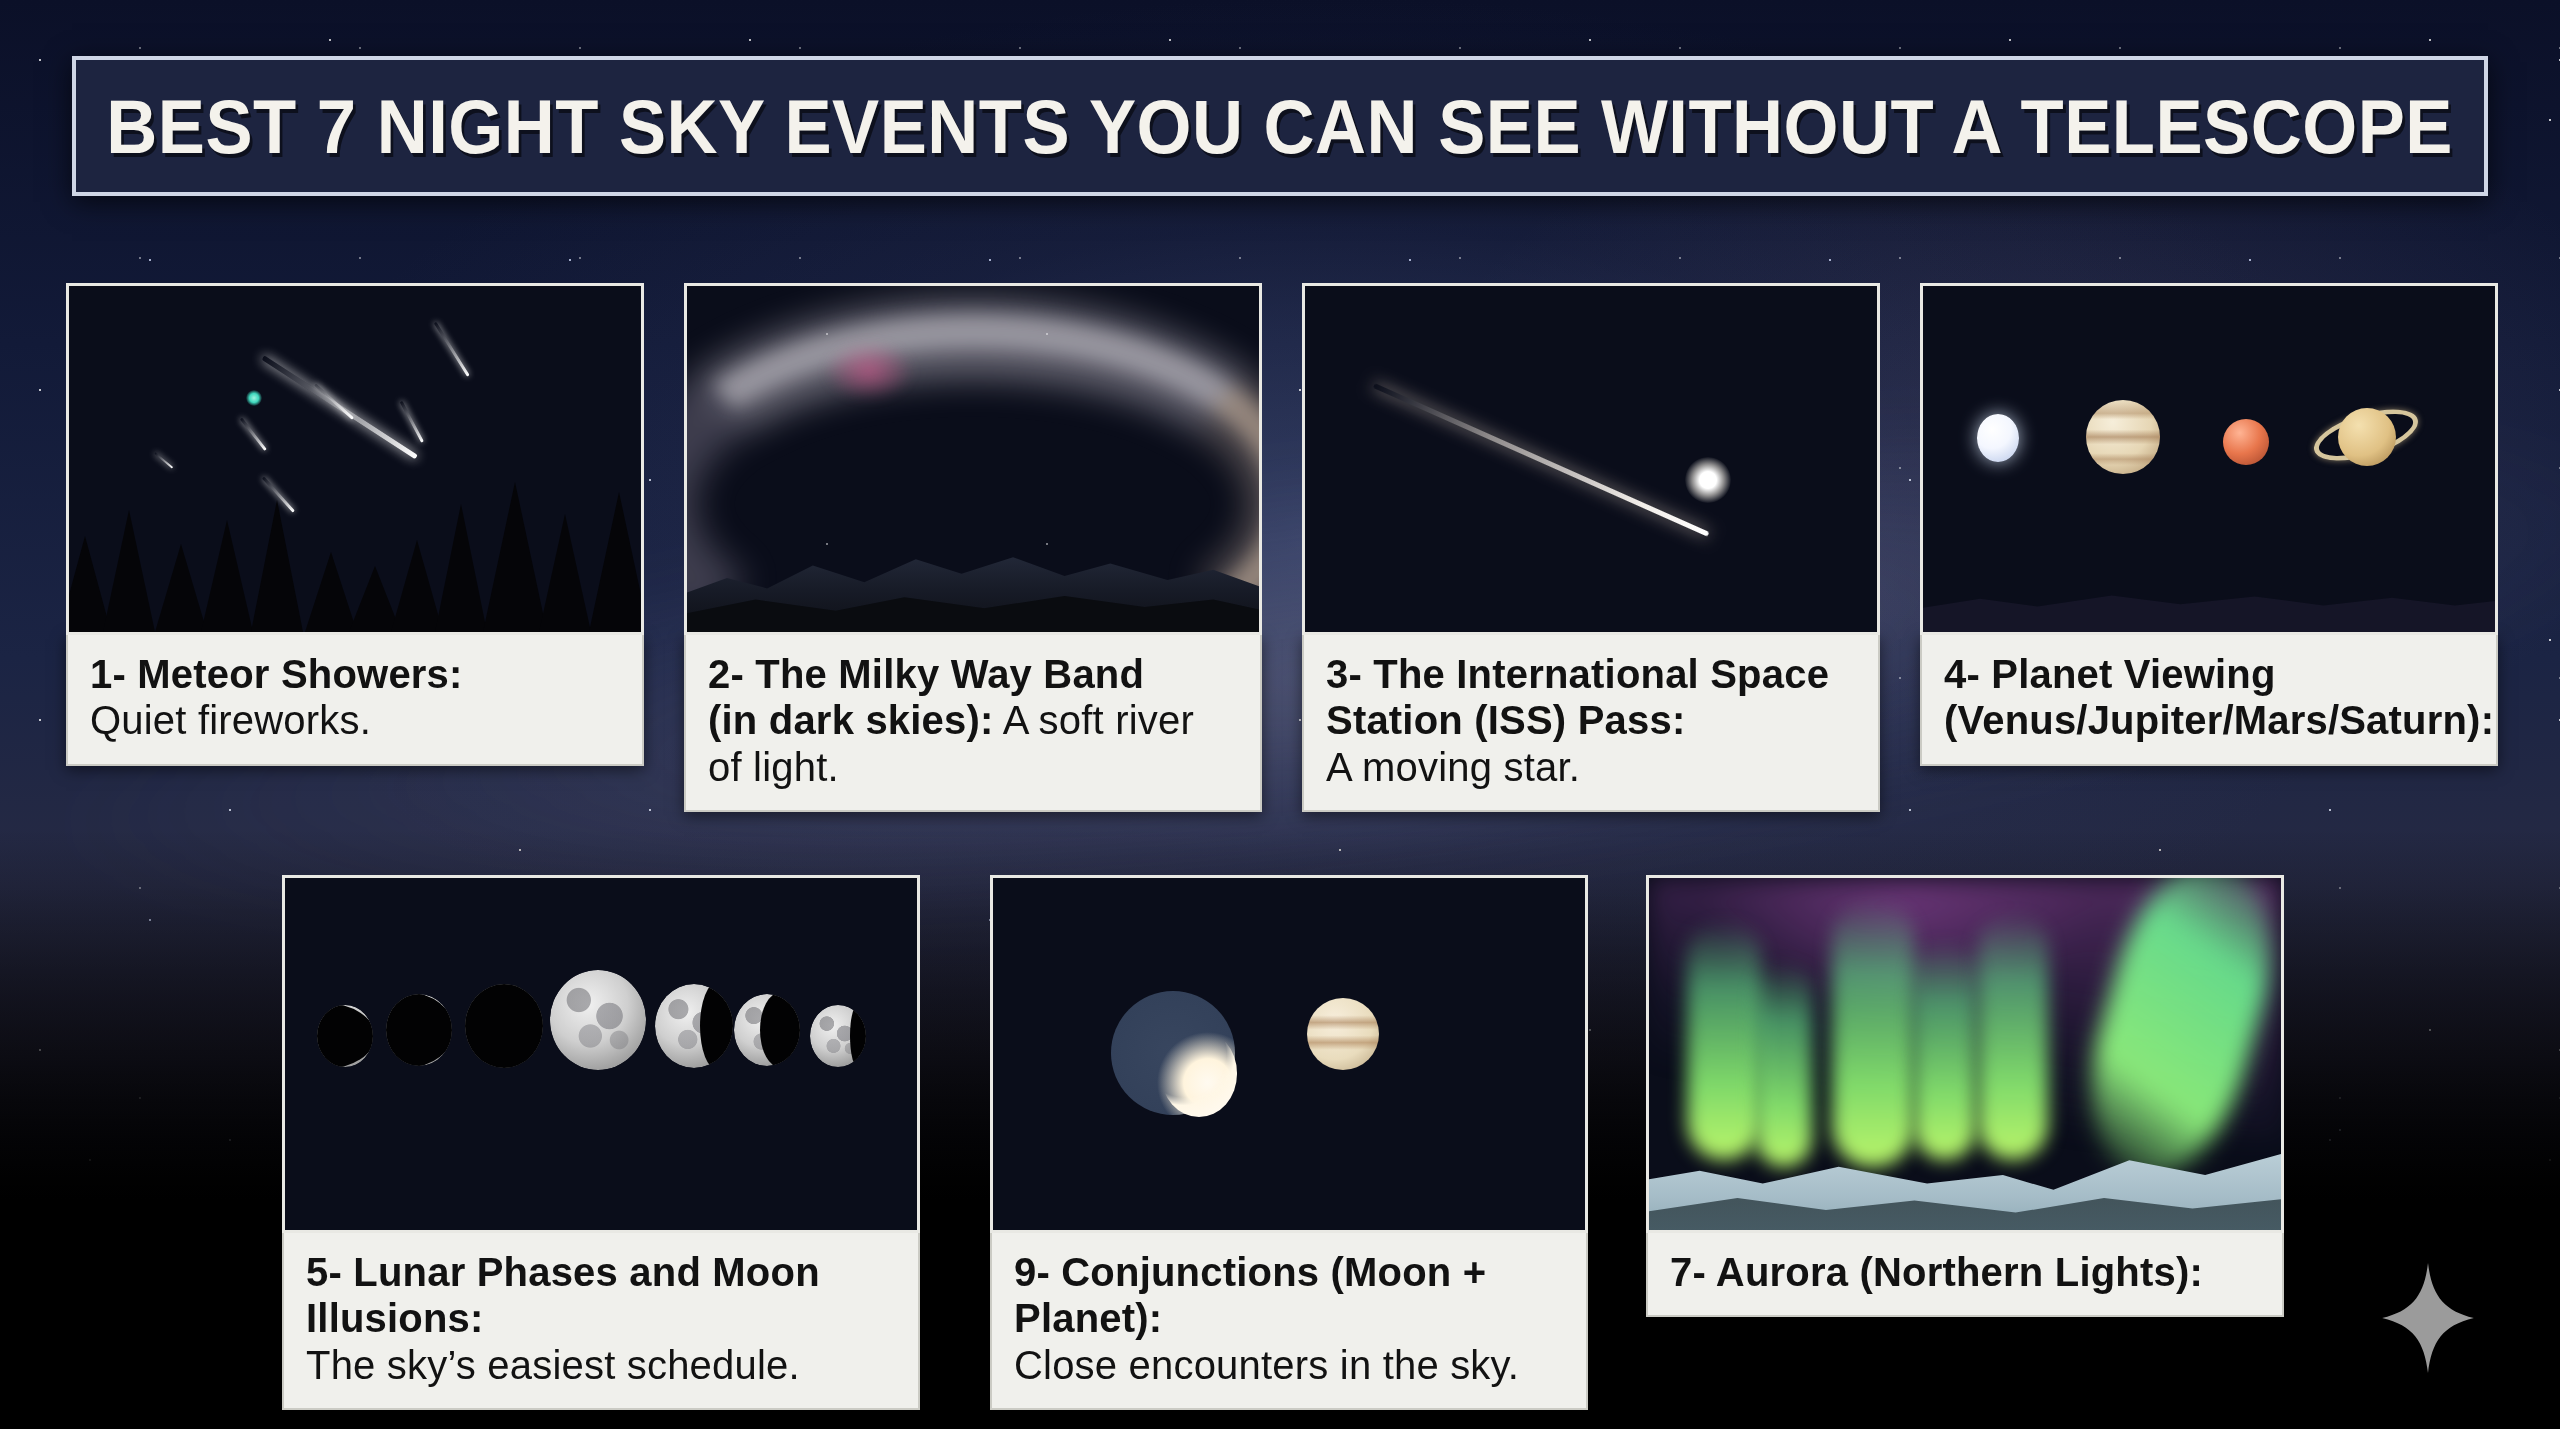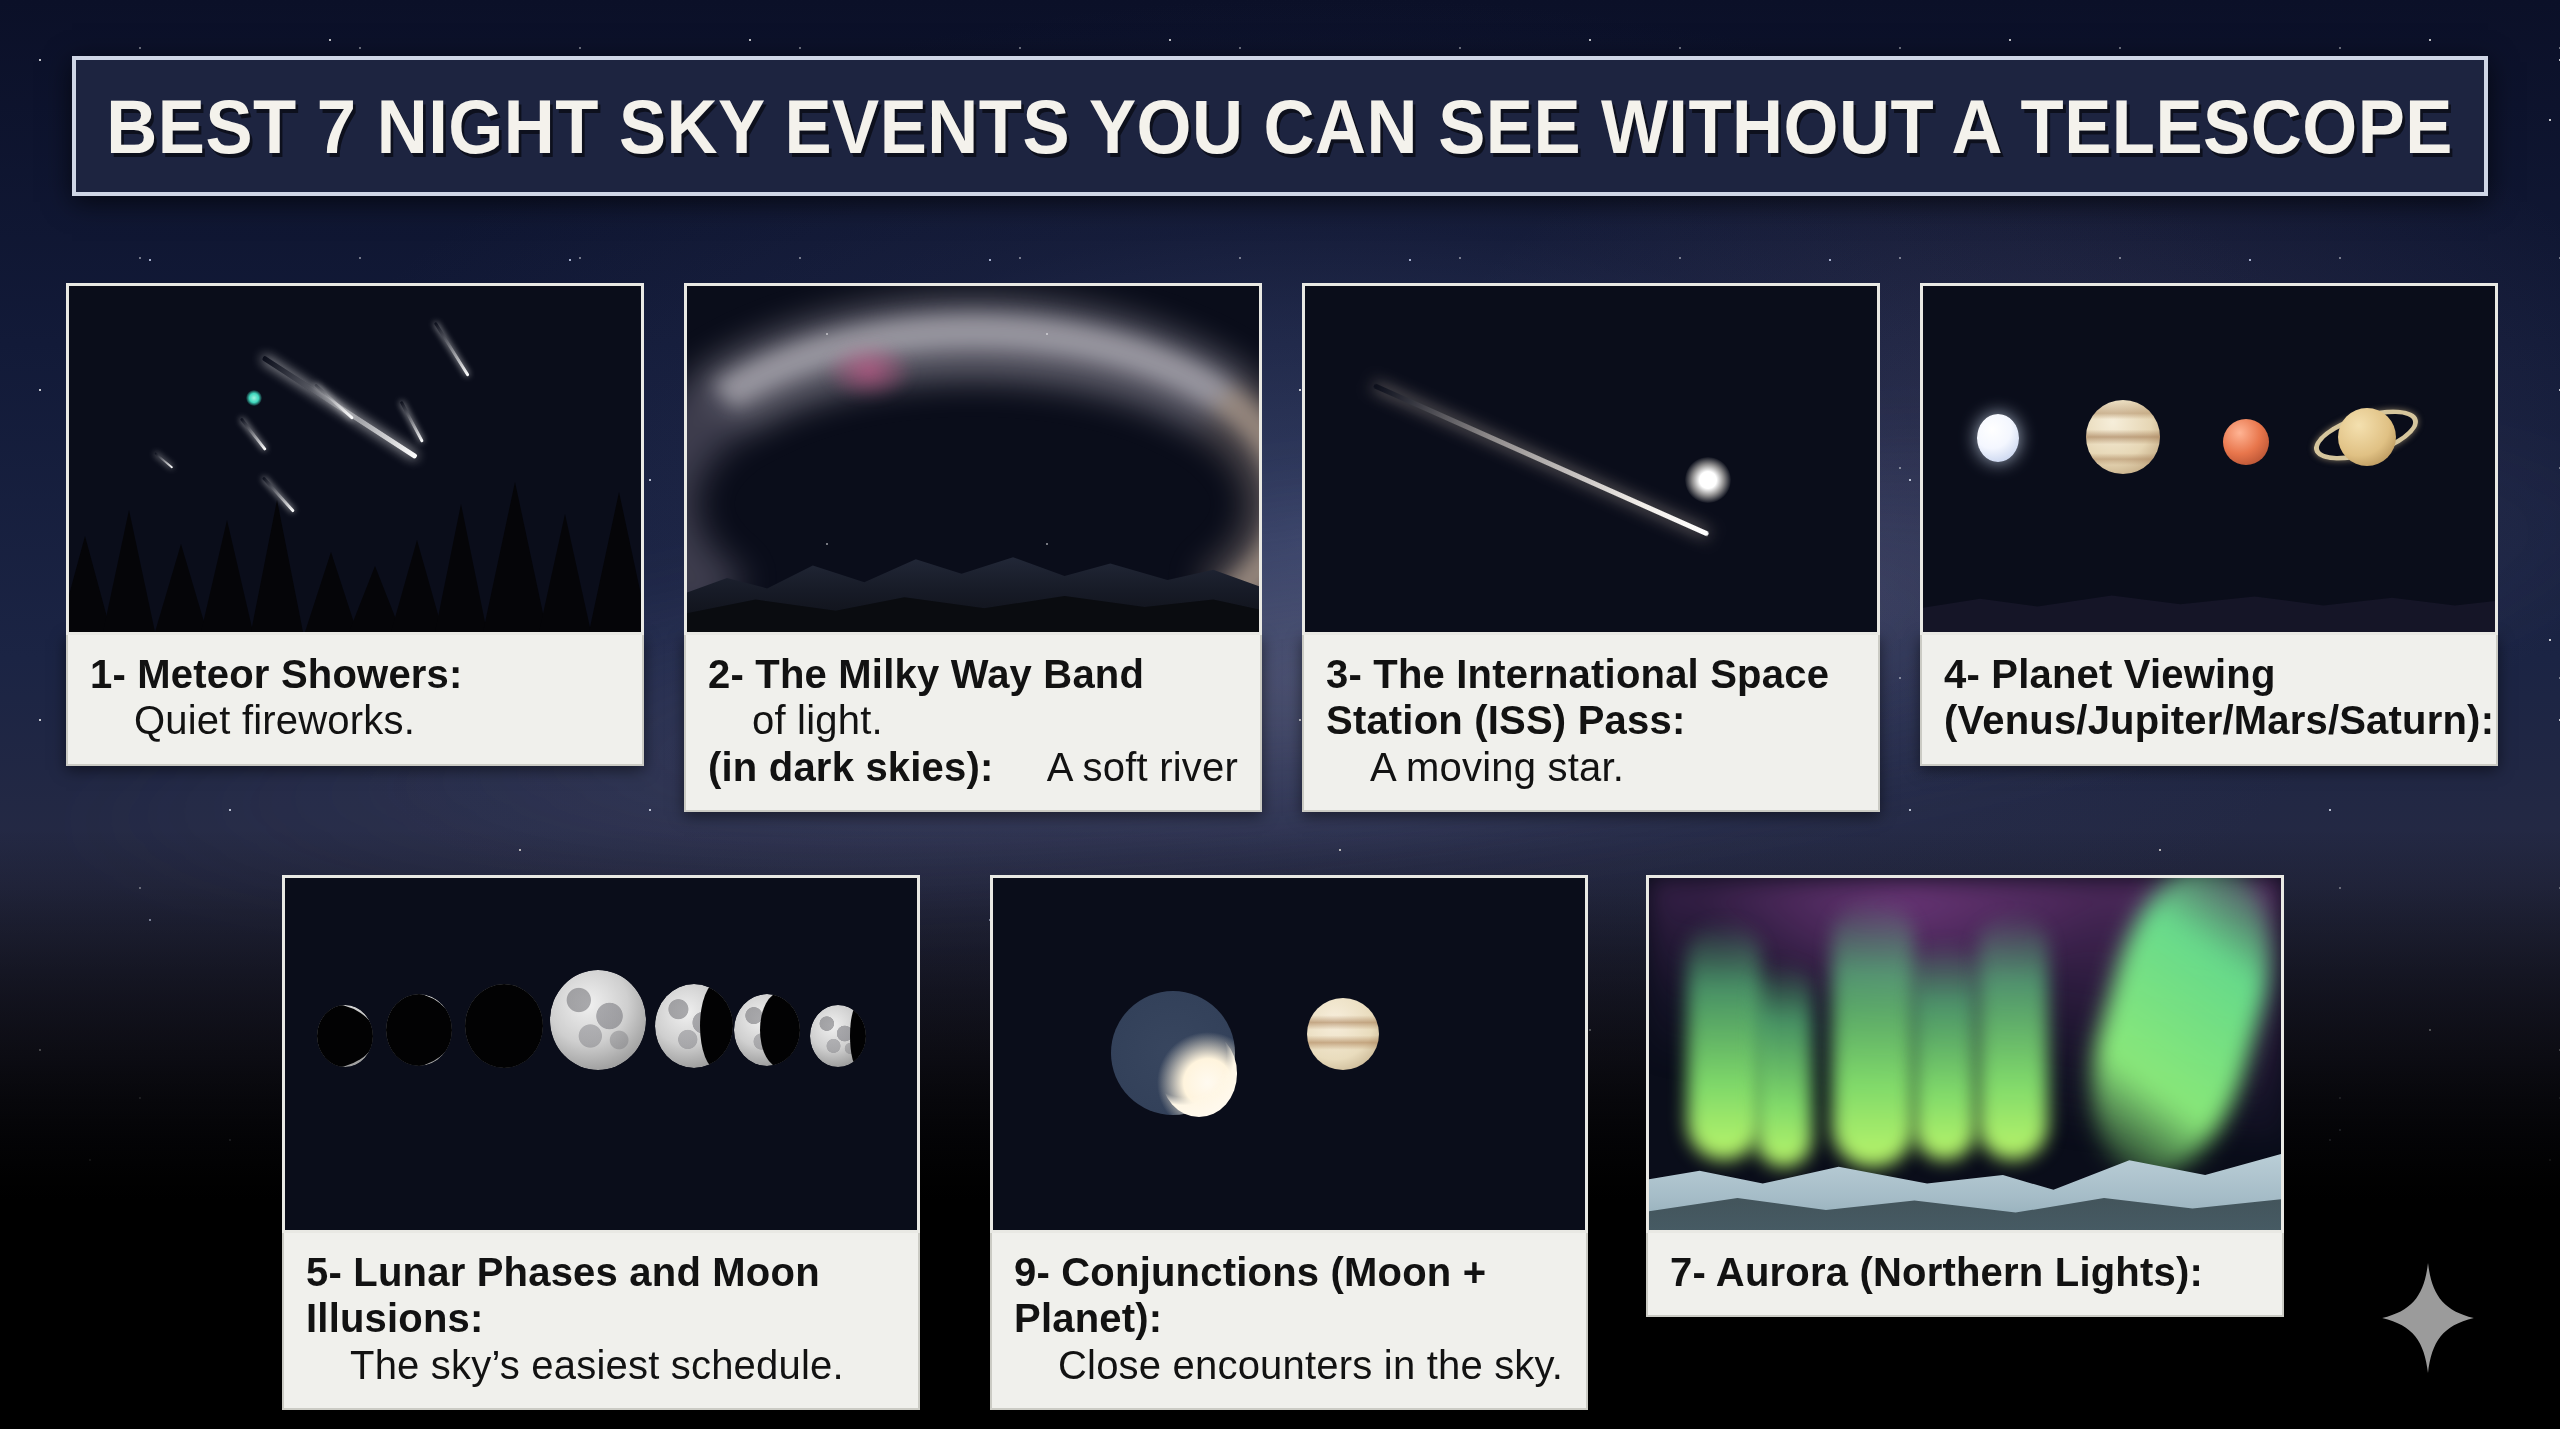--- a/index.html
+++ b/index.html
@@ -105,21 +105,21 @@
     border-top:none;
     padding:16px 22px 20px 22px;
     color:#121212;
     box-shadow:0 4px 14px rgba(0,0,0,.5);
   }
   .cap-line{
     font-family:Liberation Sans, sans-serif;
     font-size:40px; line-height:1.16; letter-spacing:.2px;
   }
   .cap-line .b{ font-weight:bold; }
-  .cap-line .n{ font-weight:normal;margin-left:44px; }
+  .cap-line .n{ font-weight:normal; }
 
   
   #card1{ left:66px;  top:283px; width:578px; }
   #card1 .photo{ height:352px; }
   #card2{ left:684px; top:283px; width:578px; }
   #card2 .photo{ height:352px; }
   #card3{ left:1302px;top:283px; width:578px;border-radius:30px; }
   #card3 .photo{ height:352px; }
   #card4{ left:1920px;top:283px; width:578px; }
   #card4 .photo{ height:352px; }
@@ -369,22 +369,22 @@
   <div class="photo ph-milky">
     <div class="arch"></div>
     <div class="arch2"></div>
     <div class="neb"></div>
     <div class="stars s1" style="opacity:.9"></div>
     <div class="mtn"></div>
     <div class="mtn2"></div>
   </div>
   <div class="caption">
     <div class="cap-line"><span class="b">2- The Milky Way Band</span></div>
+    <div class="cap-line"><span class="b">(in dark skies):</span><span class="n"> A soft river</span></div>
     <div class="cap-line"><span class="n">of light.</span></div>
-    <div class="cap-line"><span class="b">(in dark skies):</span><span class="n"> A soft river</span></div>
   </div>
 </div>
 
 <div class="card" id="card3">
   <div class="photo ph-iss">
     <div class="streak"></div>
     <div class="iss-head"></div>
   </div>
   <div class="caption">
     <div class="cap-line"><span class="b">3- The International Space</span></div>

